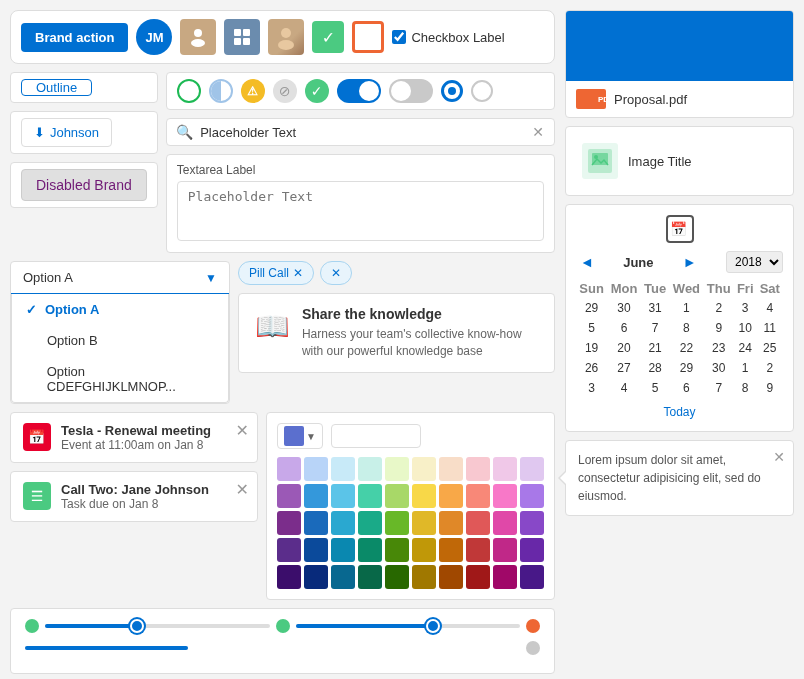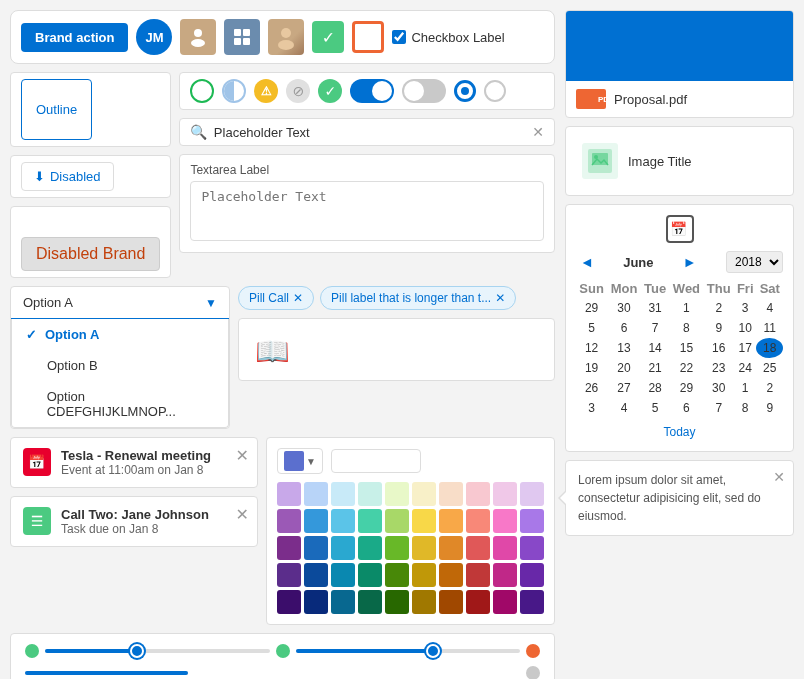--- a/index.html
+++ b/index.html
@@ -7,23 +7,23 @@
 
     .main-container { display: flex; gap: 10px; padding: 10px; width: 804px; min-height: 679px; background: #f3f3f3; }
 
     
     .left-panel { width: 545px; display: flex; flex-direction: column; gap: 8px; }
 
     
     .widget-bar { background: #fff; border: 1px solid #ddd; border-radius: 8px; padding: 8px 10px; display: flex; align-items: center; gap: 8px; flex-wrap: wrap; }
 
     .btn-brand { background: #0070d2; color: #fff; border: none; border-radius: 4px; padding: 7px 14px; font-size: 13px; font-weight: 600; cursor: pointer; }
-    .btn-outline { background: #fff; color: #0070d2; border: 1px solid #0070d2; border-radius: 4px; padding: 22px 14px; font-size: 13px; cursor: pointer; }
+    .btn-outline { background: #fff; color: #0070d2; border: 1px solid #0070d2; border-radius: 4px; padding: 0 14px; font-size: 13px; cursor: pointer; }
     .btn-download { background: #fff; color: #0070d2; border: 1px solid #ddd; border-radius: 4px; padding: 6px 12px; font-size: 13px; cursor: pointer; display: flex; align-items: center; gap: 5px; }
-    .btn-disabled { background: #e0e0e0; color: #c2410c; border: 1px solid #ccc; border-radius: 4px; padding: 7px 14px; font-size: 16px; cursor: not-allowed; margin-top: 24px; }
+    .btn-disabled { background: #e0e0e0; color: #701a75; border: 1px solid #ccc; border-radius: 4px; padding: 7px 14px; font-size: 14px; cursor: not-allowed; }
 
     .icon-avatar { width: 36px; height: 36px; border-radius: 50%; background: #0070d2; display: flex; align-items: center; justify-content: center; color: white; font-weight: bold; font-size: 13px; }
     .icon-grid { width: 36px; height: 36px; background: #6b8cae; border-radius: 4px; display: flex; align-items: center; justify-content: center; }
     .icon-person { width: 36px; height: 36px; border-radius: 4px; overflow: hidden; background: #c8a882; display: flex; align-items: center; justify-content: center; }
     .icon-check-green { width: 32px; height: 32px; background: #4bca81; border-radius: 4px; display: flex; align-items: center; justify-content: center; color: white; font-size: 16px; }
     .icon-square-red { width: 32px; height: 32px; border: 3px solid #e63; border-radius: 4px; }
 
     .checkbox-label-wrap { display: flex; align-items: center; gap: 5px; }
     .checkbox-label-wrap input[type=checkbox] { accent-color: #0070d2; width: 14px; height: 14px; }
 
@@ -185,21 +185,21 @@
     </div>
 
     <div style="display:flex;gap:8px;align-items:stretch;">
       <div style="display:flex;flex-direction:column;gap:8px;">
         <div style="background:#fff;border:1px solid #ddd;border-radius:4px;padding:6px 10px;">
           <button class="btn-outline">Outline</button>
         </div>
         <div style="background:#fff;border:1px solid #ddd;border-radius:4px;padding:6px 10px;">
           <button class="btn-download">
             <span style="color:#0070d2;">⬇</span>
-            <span>Disabled</span>
+            <span>Johnson</span>
           </button>
         </div>
         <div style="background:#fff;border:1px solid #ddd;border-radius:4px;padding:6px 10px;">
           <button class="btn-disabled">Disabled Brand</button>
         </div>
       </div>
 
       <div style="flex:1;display:flex;flex-direction:column;gap:8px;">
 
         <div class="status-row">
@@ -252,27 +252,30 @@
         </div>
       </div>
 
       <div style="flex:1;display:flex;flex-direction:column;gap:8px;">
         <div class="pills-row">
           <div class="pill">
             <span>Pill Call</span>
             <span class="pill-close">✕</span>
           </div>
           <div class="pill">
-            <span>Pill label that is longer than t...</span>
             <span class="pill-close">✕</span>
           </div>
         </div>
 
         <div class="knowledge-card">
           <div class="knowledge-icon">📖</div>
+          <div class="knowledge-text">
+            <h4>Share the knowledge</h4>
+            <p>Harness your team's collective know-how with our powerful knowledge base</p>
+          </div>
         </div>
       </div>
     </div>
 
     <div class="section-gap">
 
       <div style="width:270px;display:flex;flex-direction:column;gap:8px;">
         <div class="event-card">
           <div class="event-icon">📅</div>
           <div class="event-content">
@@ -441,29 +444,20 @@
             <tr>
               <td>5</td>
               <td>6</td>
               <td>7</td>
               <td>8</td>
               <td>9</td>
               <td>10</td>
               <td>11</td>
             </tr>
             <tr>
-              <td>12</td>
-              <td>13</td>
-              <td>14</td>
-              <td>15</td>
-              <td>16</td>
-              <td>17</td>
-              <td class="cal-selected">18</td>
-            </tr>
-            <tr>
               <td>19</td>
               <td>20</td>
               <td>21</td>
               <td>22</td>
               <td>23</td>
               <td>24</td>
               <td>25</td>
             </tr>
             <tr>
               <td>26</td>

